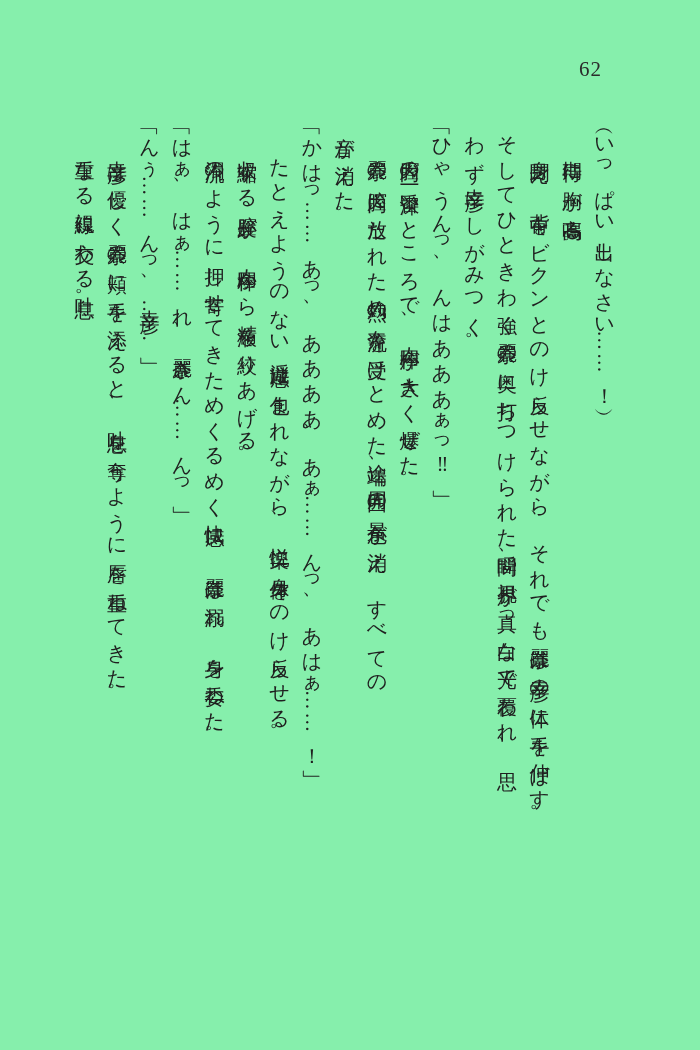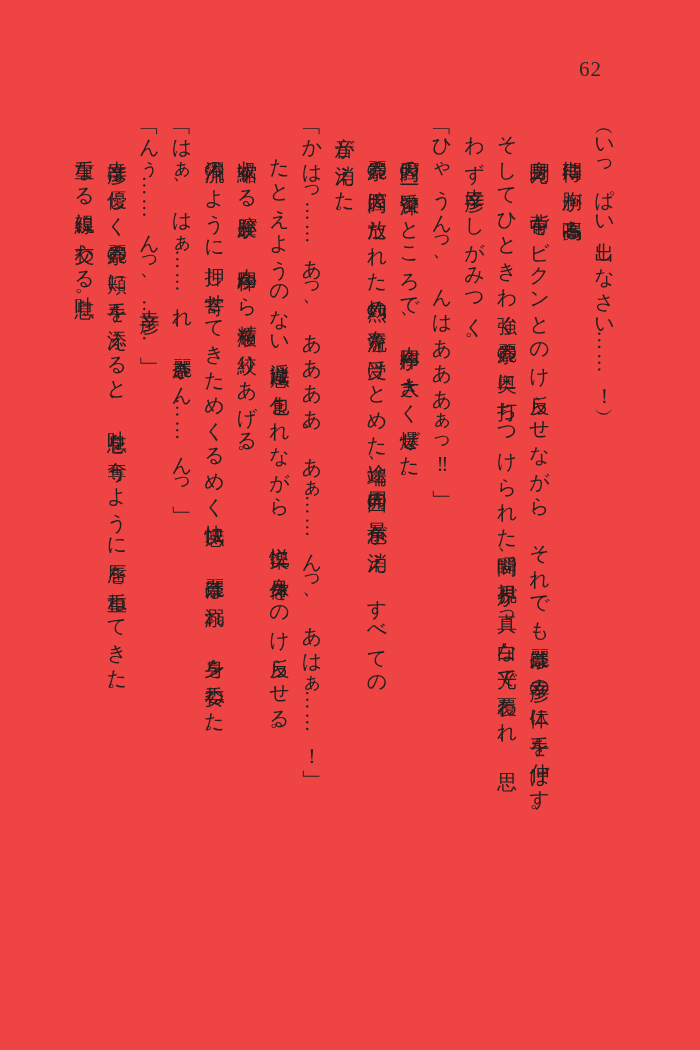--- a/index.html
+++ b/index.html
@@ -4,21 +4,21 @@
 <style>
   html, body {
     margin: 0;
     padding: 0;
     background: #ffffff;
   }
   .page {
     position: relative;
     width: 700px;
     height: 1050px;
-    background: #ef4444;
+    background: #86efac;
     overflow: hidden;
     font-family: "Liberation Serif", "DejaVu Serif", serif;
   }
   .page-number {
     position: absolute;
     top: 57px;
     left: 579px;
     font-size: 21px;
     color: #2b2b2b;
     letter-spacing: 1px;

